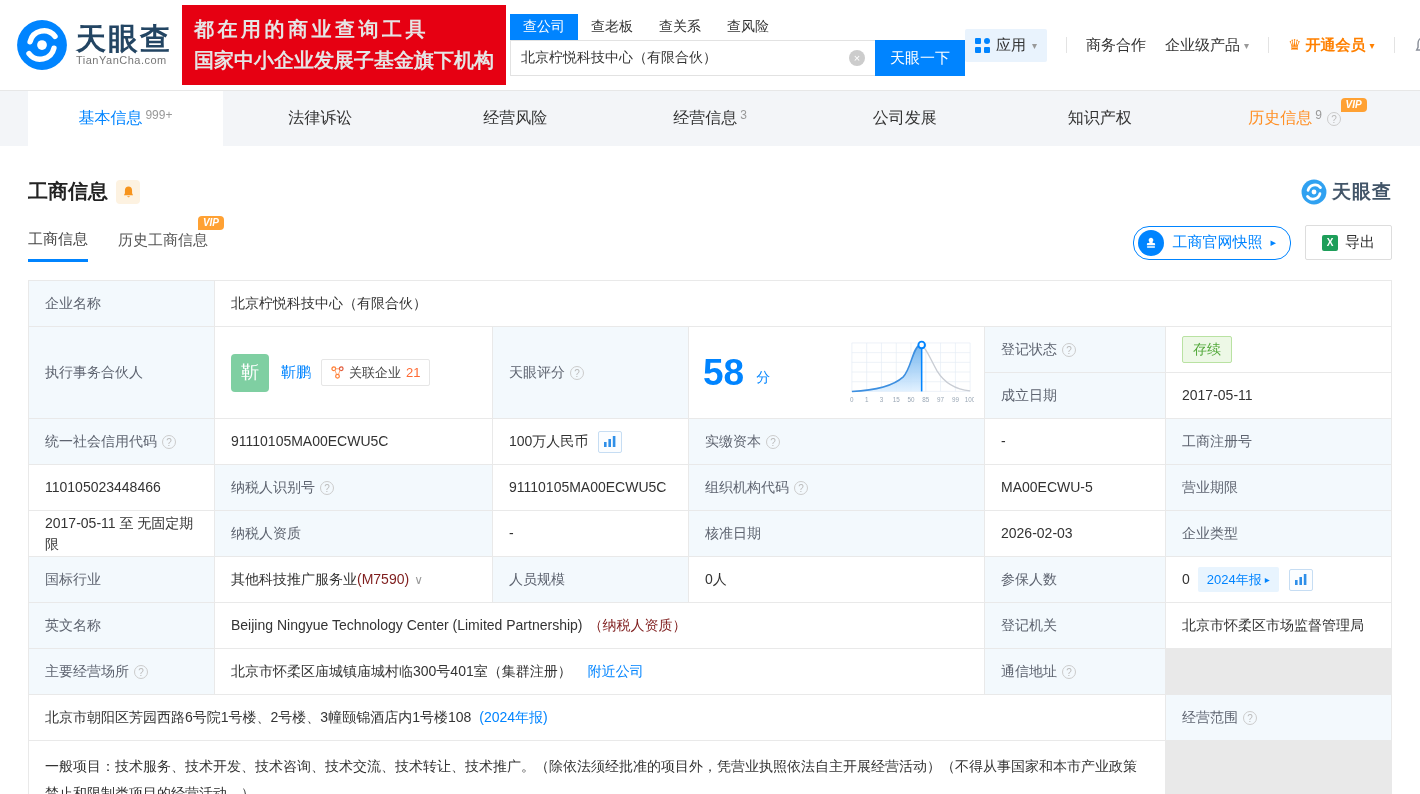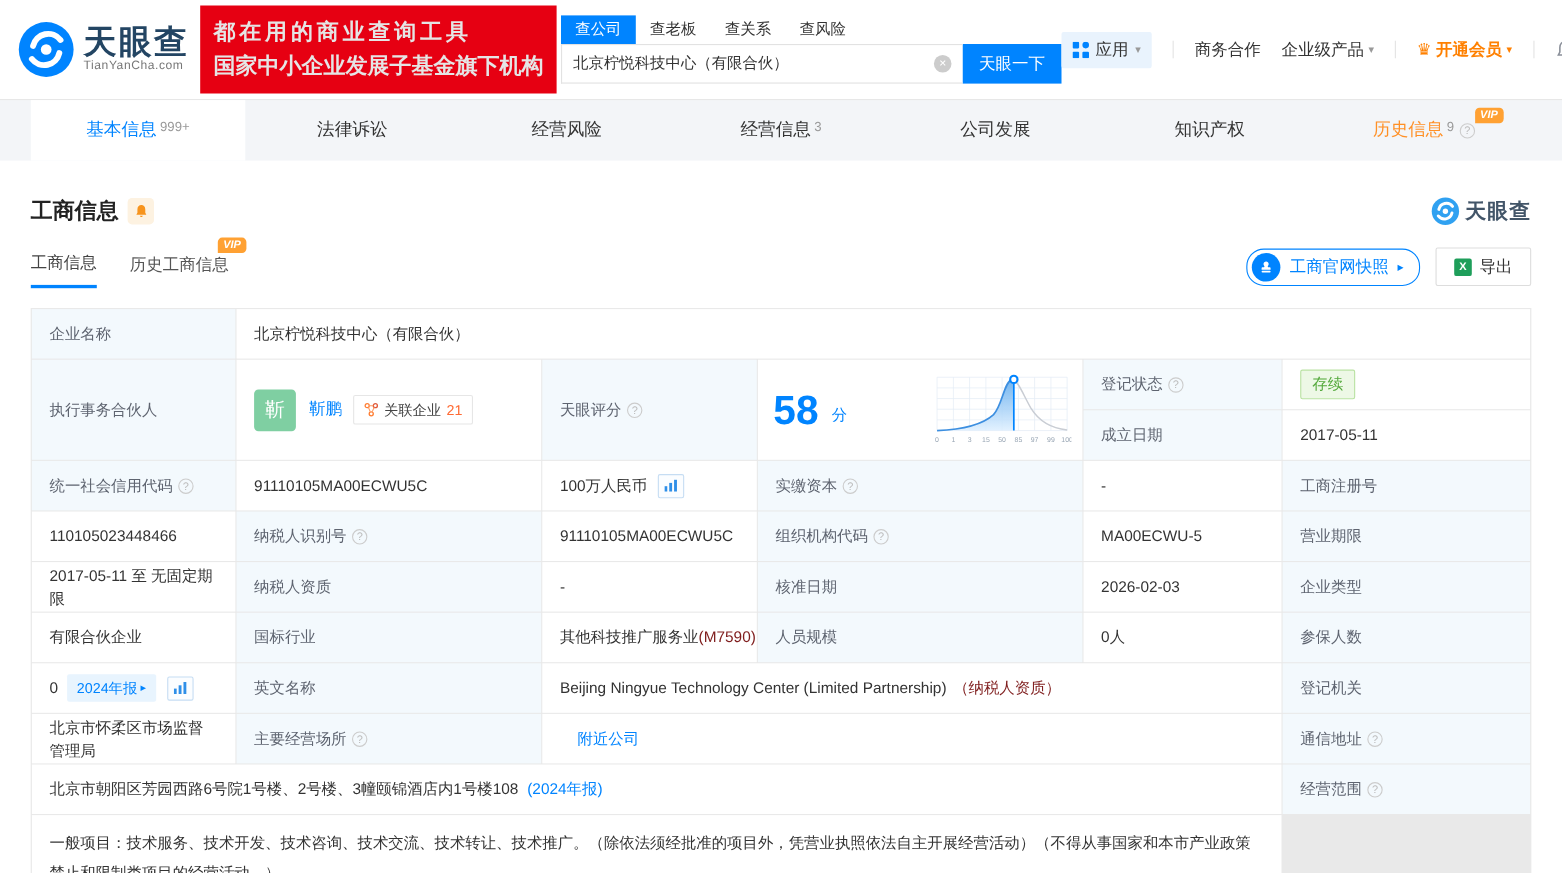--- a/index.html
+++ b/index.html
@@ -406,23 +406,20 @@
     <div class="cell lb">
         <span>核准日期</span>
       </div>
     <div class="cell">
         <span>2026-02-03</span>
       </div>
 
     <div class="cell lb">
         <span>企业类型</span>
       </div>
-    <div class="cell">
-        <span>有限合伙企业</span>
-      </div>
     <div class="cell lb">
         <span>国标行业</span>
       </div>
     <div class="cell">
       <span class="nowrap">其他科技推广服务业</span>
       <span class="muted">(M7590)</span>
       <span class="chevron">∨</span>
     </div>
     <div class="cell lb">
         <span>人员规模</span>
@@ -460,20 +457,21 @@
         <span>登记机关</span>
       </div>
     <div class="cell">
         <span>北京市怀柔区市场监督管理局</span>
       </div>
     <div class="cell lb">
       <span>主要经营场所</span>
       <i class="help">?</i>
     </div>
     <div class="cell span3">
+      <span>北京市怀柔区庙城镇庙城村临300号401室（集群注册）</span>
       <a class="link" style="margin-left:16px">附近公司</a>
     </div>
 
     <div class="cell lb">
       <span>通信地址</span>
       <i class="help">?</i>
     </div>
     <div class="cell span5">
       <span>北京市朝阳区芳园西路6号院1号楼、2号楼、3幢颐锦酒店内1号楼108</span>
       <a class="link" style="margin-left:8px">(2024年报)</a>

